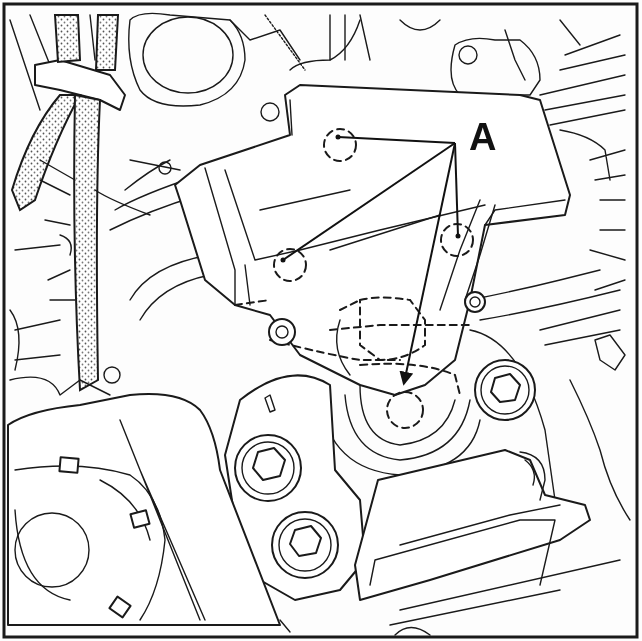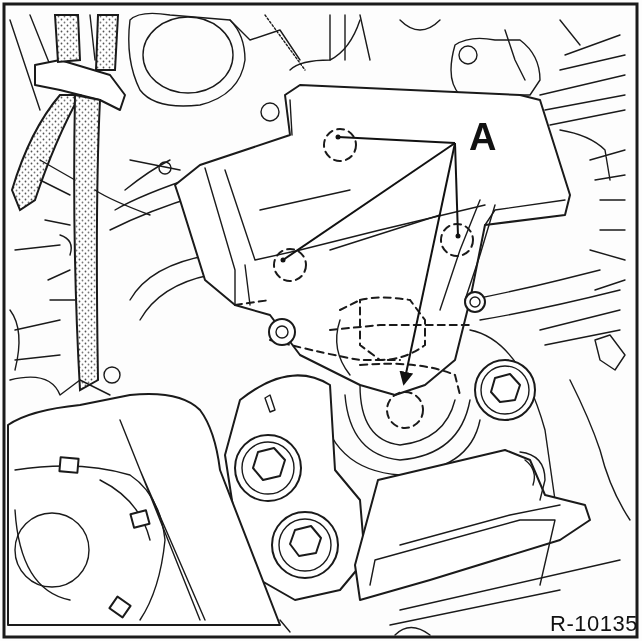--- a/index.html
+++ b/index.html
@@ -159,14 +159,13 @@
     <line class="leader" x1="455" y1="143" x2="283" y2="260"></line>
     <line class="leader" x1="455" y1="143" x2="458" y2="236"></line>
     <line class="leader" x1="455" y1="143" x2="404" y2="383" marker-end="url(#arrow)"></line>
     <circle cx="338" cy="137" r="2.5" fill="#111"></circle>
     <circle cx="283" cy="260" r="2.5" fill="#111"></circle>
     <circle cx="458" cy="236" r="2.5" fill="#111"></circle>
   </g>
 </svg>
 
 <div class="callout" style="left:469px; top:118px;">A</div>
-<div class="refcode" style="left:550px; top:613px;">R-10135</div>
 </div>
 
 </body></html>

